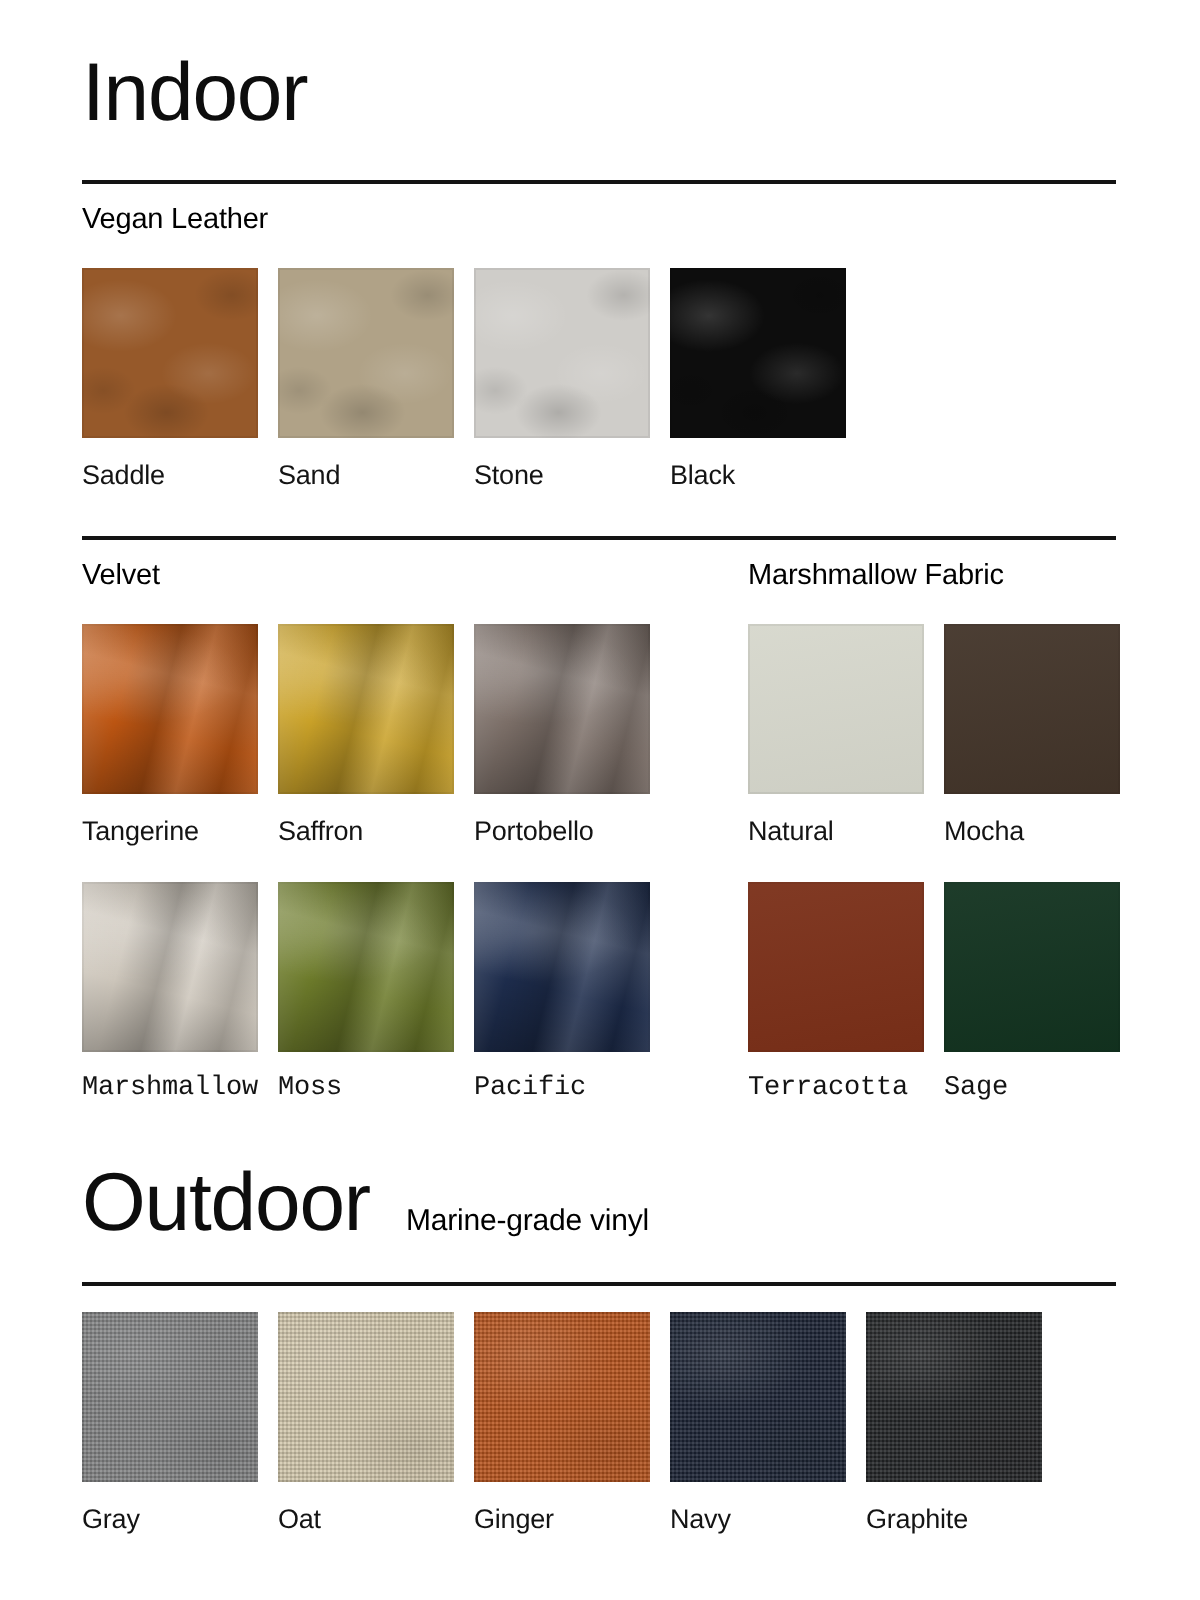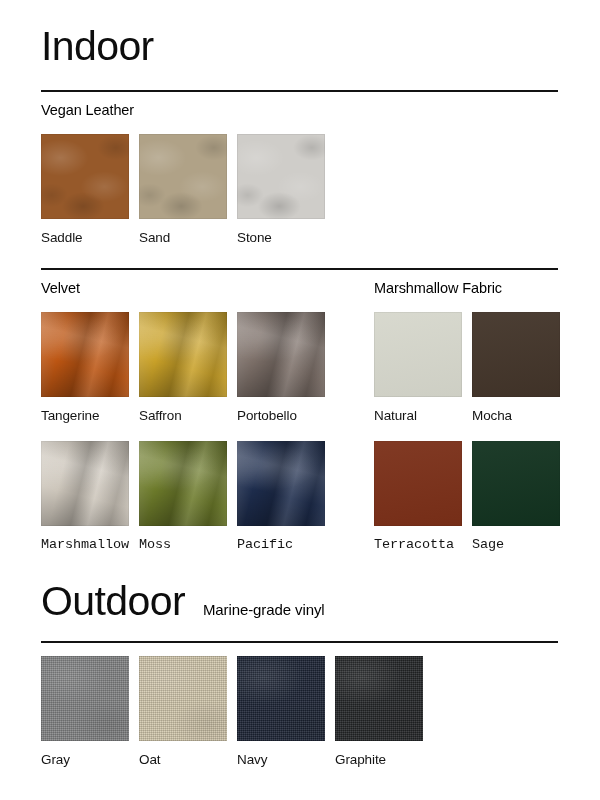--- a/index.html
+++ b/index.html
@@ -148,20 +148,26 @@
             <div class="tex tex-leather"></div>
           </div>
           <div class="swatch-label">Sand</div>
         </div>
         <div class="swatch-cell">
           <div class="swatch" style="background:#cfcdc9;">
             <div class="tex tex-leather"></div>
           </div>
           <div class="swatch-label">Stone</div>
         </div>
+        <div class="swatch-cell">
+          <div class="swatch" style="background:#0d0d0d;">
+            <div class="tex tex-leather"></div>
+          </div>
+          <div class="swatch-label">Black</div>
+        </div>
       </div>
     </div>
 
     <div class="rule" style="margin-top:24px;"></div>
 
     <div style="margin-top:11px;">
       <div class="group-row" style="position:relative;">
         <div class="group-label">Velvet</div>
         <div class="group-label" style="position:absolute; left:333px; top:0;">Marshmallow Fabric</div>
       </div>
@@ -260,20 +266,26 @@
         </div>
         <div class="swatch-label">Gray</div>
       </div>
       <div class="swatch-cell">
         <div class="swatch" style="background:#d4c9ae;">
           <div class="tex tex-weave"></div>
         </div>
         <div class="swatch-label">Oat</div>
       </div>
       <div class="swatch-cell">
+        <div class="swatch" style="background:#b9551e;">
+          <div class="tex tex-weave"></div>
+        </div>
+        <div class="swatch-label">Ginger</div>
+      </div>
+      <div class="swatch-cell">
         <div class="swatch" style="background:#1c2435;">
           <div class="tex tex-weave"></div>
         </div>
         <div class="swatch-label">Navy</div>
       </div>
       <div class="swatch-cell">
         <div class="swatch" style="background:#242628;">
           <div class="tex tex-weave"></div>
         </div>
         <div class="swatch-label">Graphite</div>

